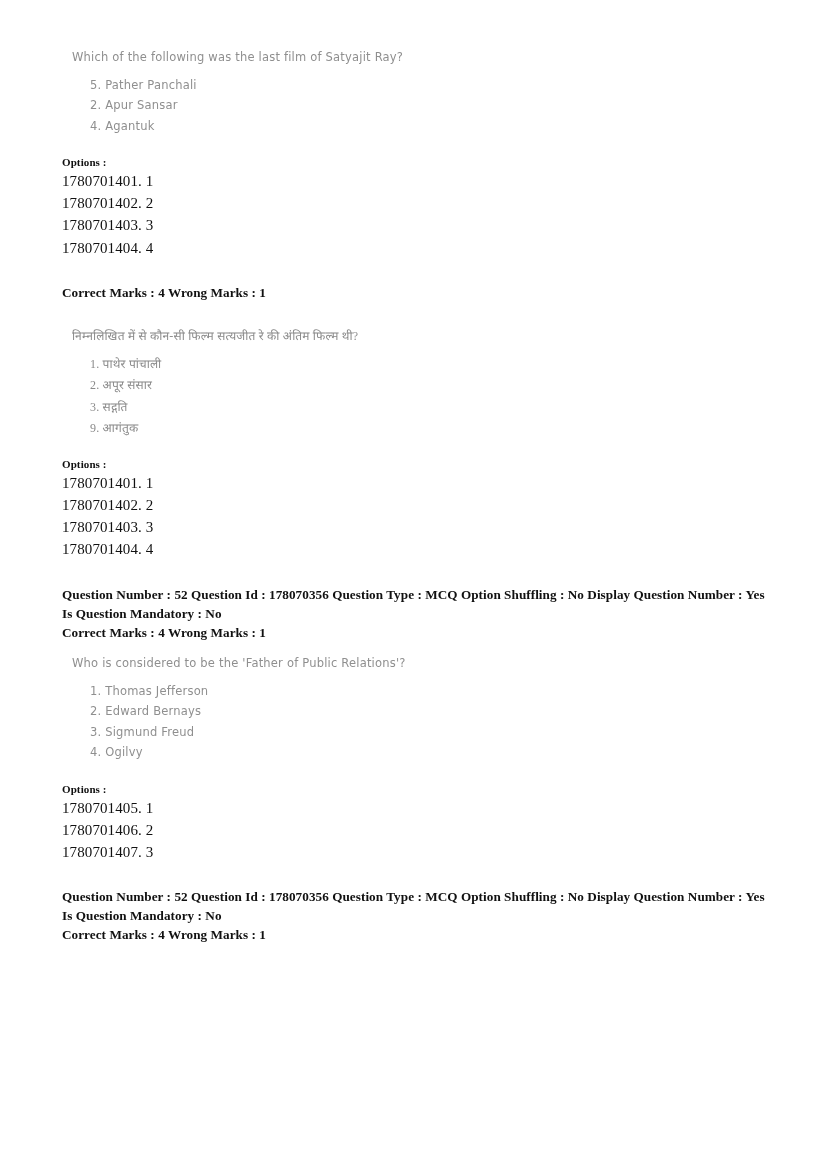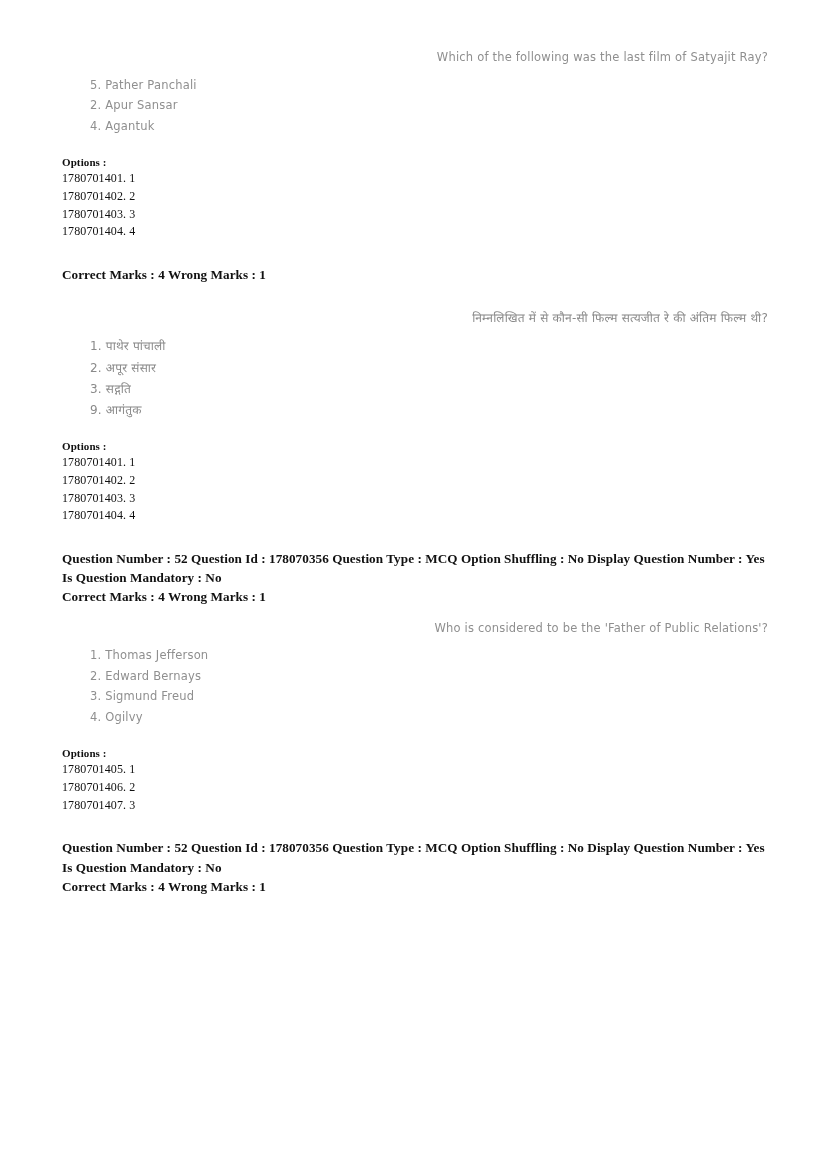--- a/index.html
+++ b/index.html
@@ -33,47 +33,47 @@
   .qblock {
     font-family: "DejaVu Sans", sans-serif;
     color: #8f8f8f;
     font-size: 11.5px;
     line-height: 1.35;
     margin-left: 10px;
   }
   .qblock .stem {
     margin-bottom: 12px;
     letter-spacing: 0.2px;
-    text-align: right;
   }
   .qblock ol {
     margin: 0;
     padding: 0;
     list-style: none;
   }
   .qblock ol li {
     margin: 0 0 5px 18px;
     letter-spacing: 0.2px;
   }
   .qblock.devanagari .stem,
   .qblock.devanagari ol li {
     font-size: 12px;
     color: #8a8a8a;
+    font-family: Liberation Serif, serif;
   }
 
   
   .options-title {
     font-weight: bold;
     font-size: 11px;
     margin-top: 22px;
     margin-bottom: 2px;
     letter-spacing: 0.1px;
   }
   .option-line {
-    font-size: 12px;
+    font-size: 15px;
     line-height: 1.48;
     letter-spacing: 0.1px;
   }
 
   
   .meta {
     font-weight: bold;
     font-size: 13.2px;
     line-height: 1.45;
     margin-top: 24px;

